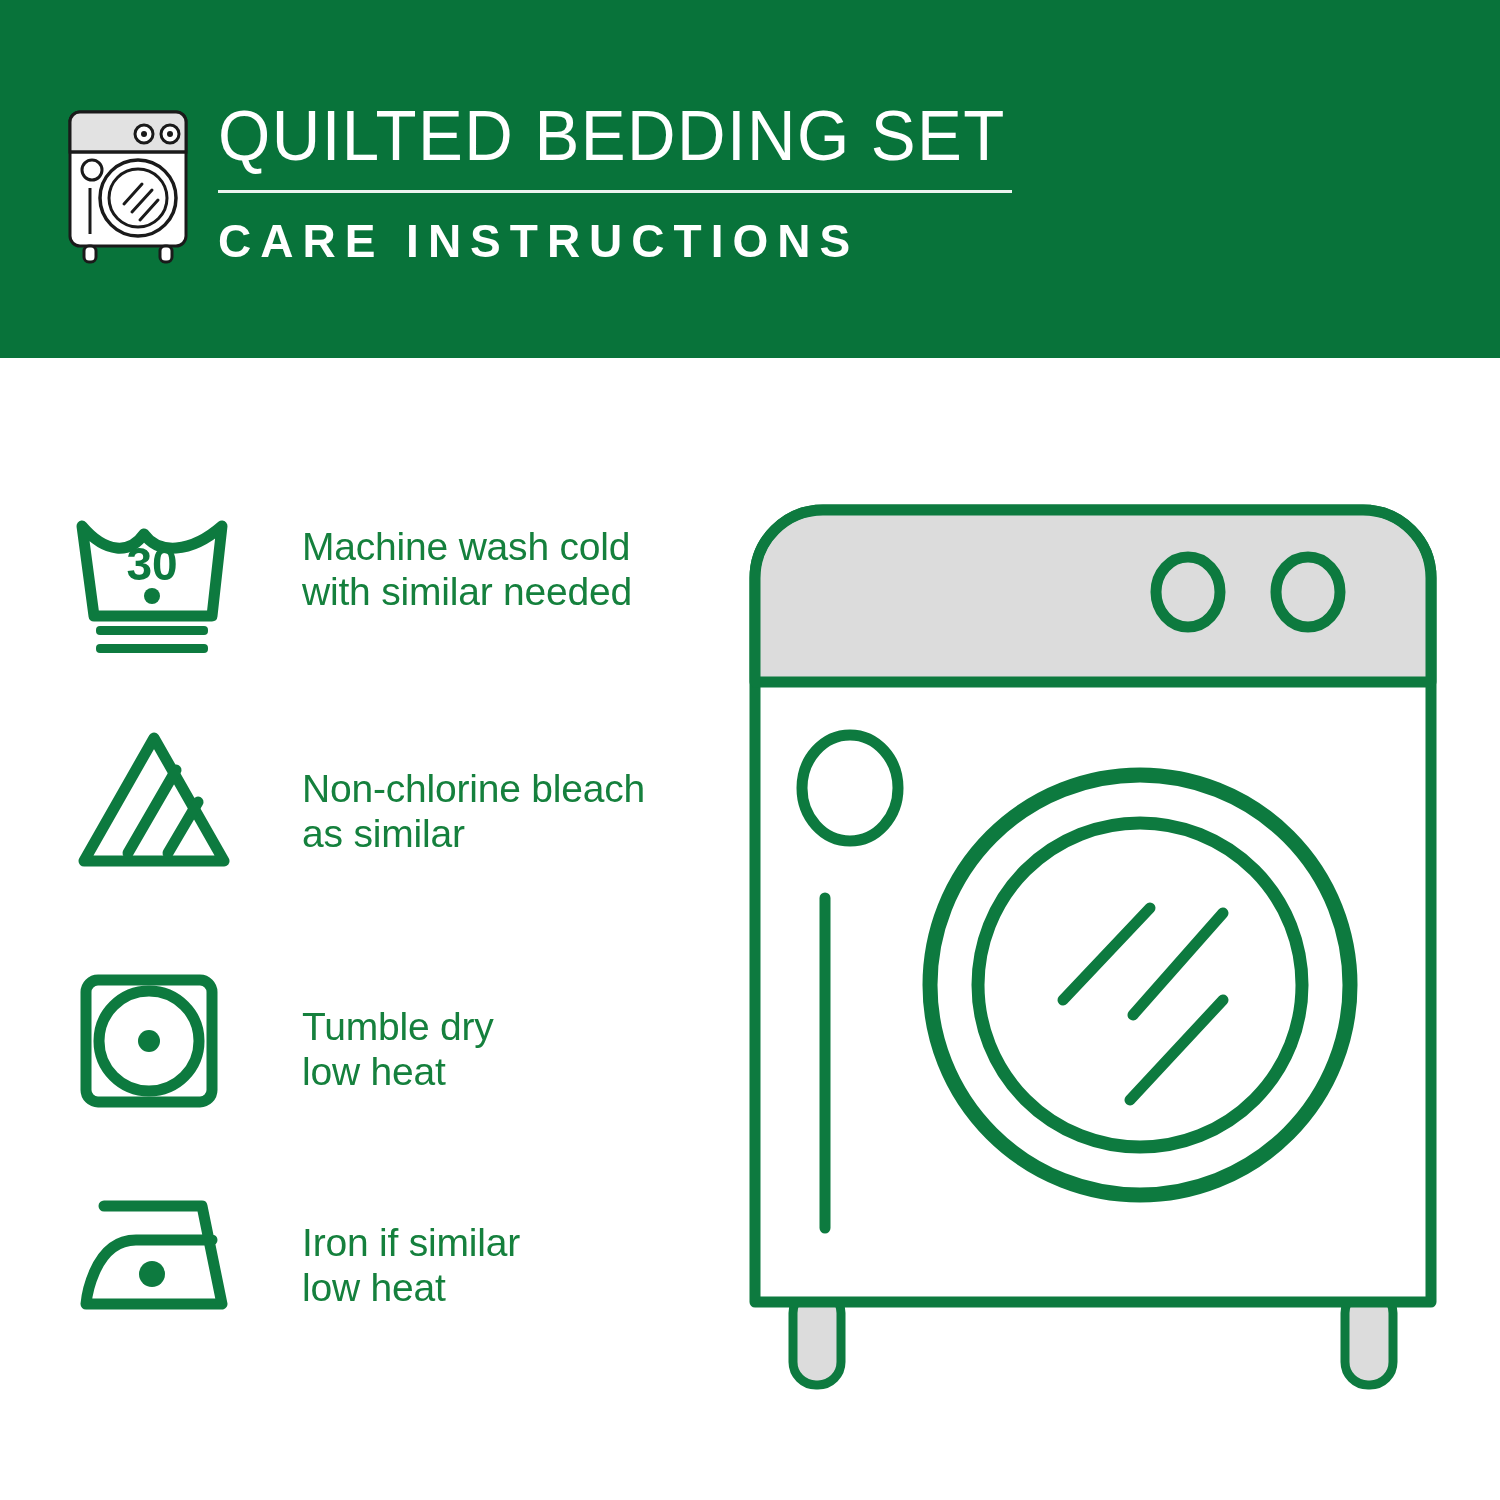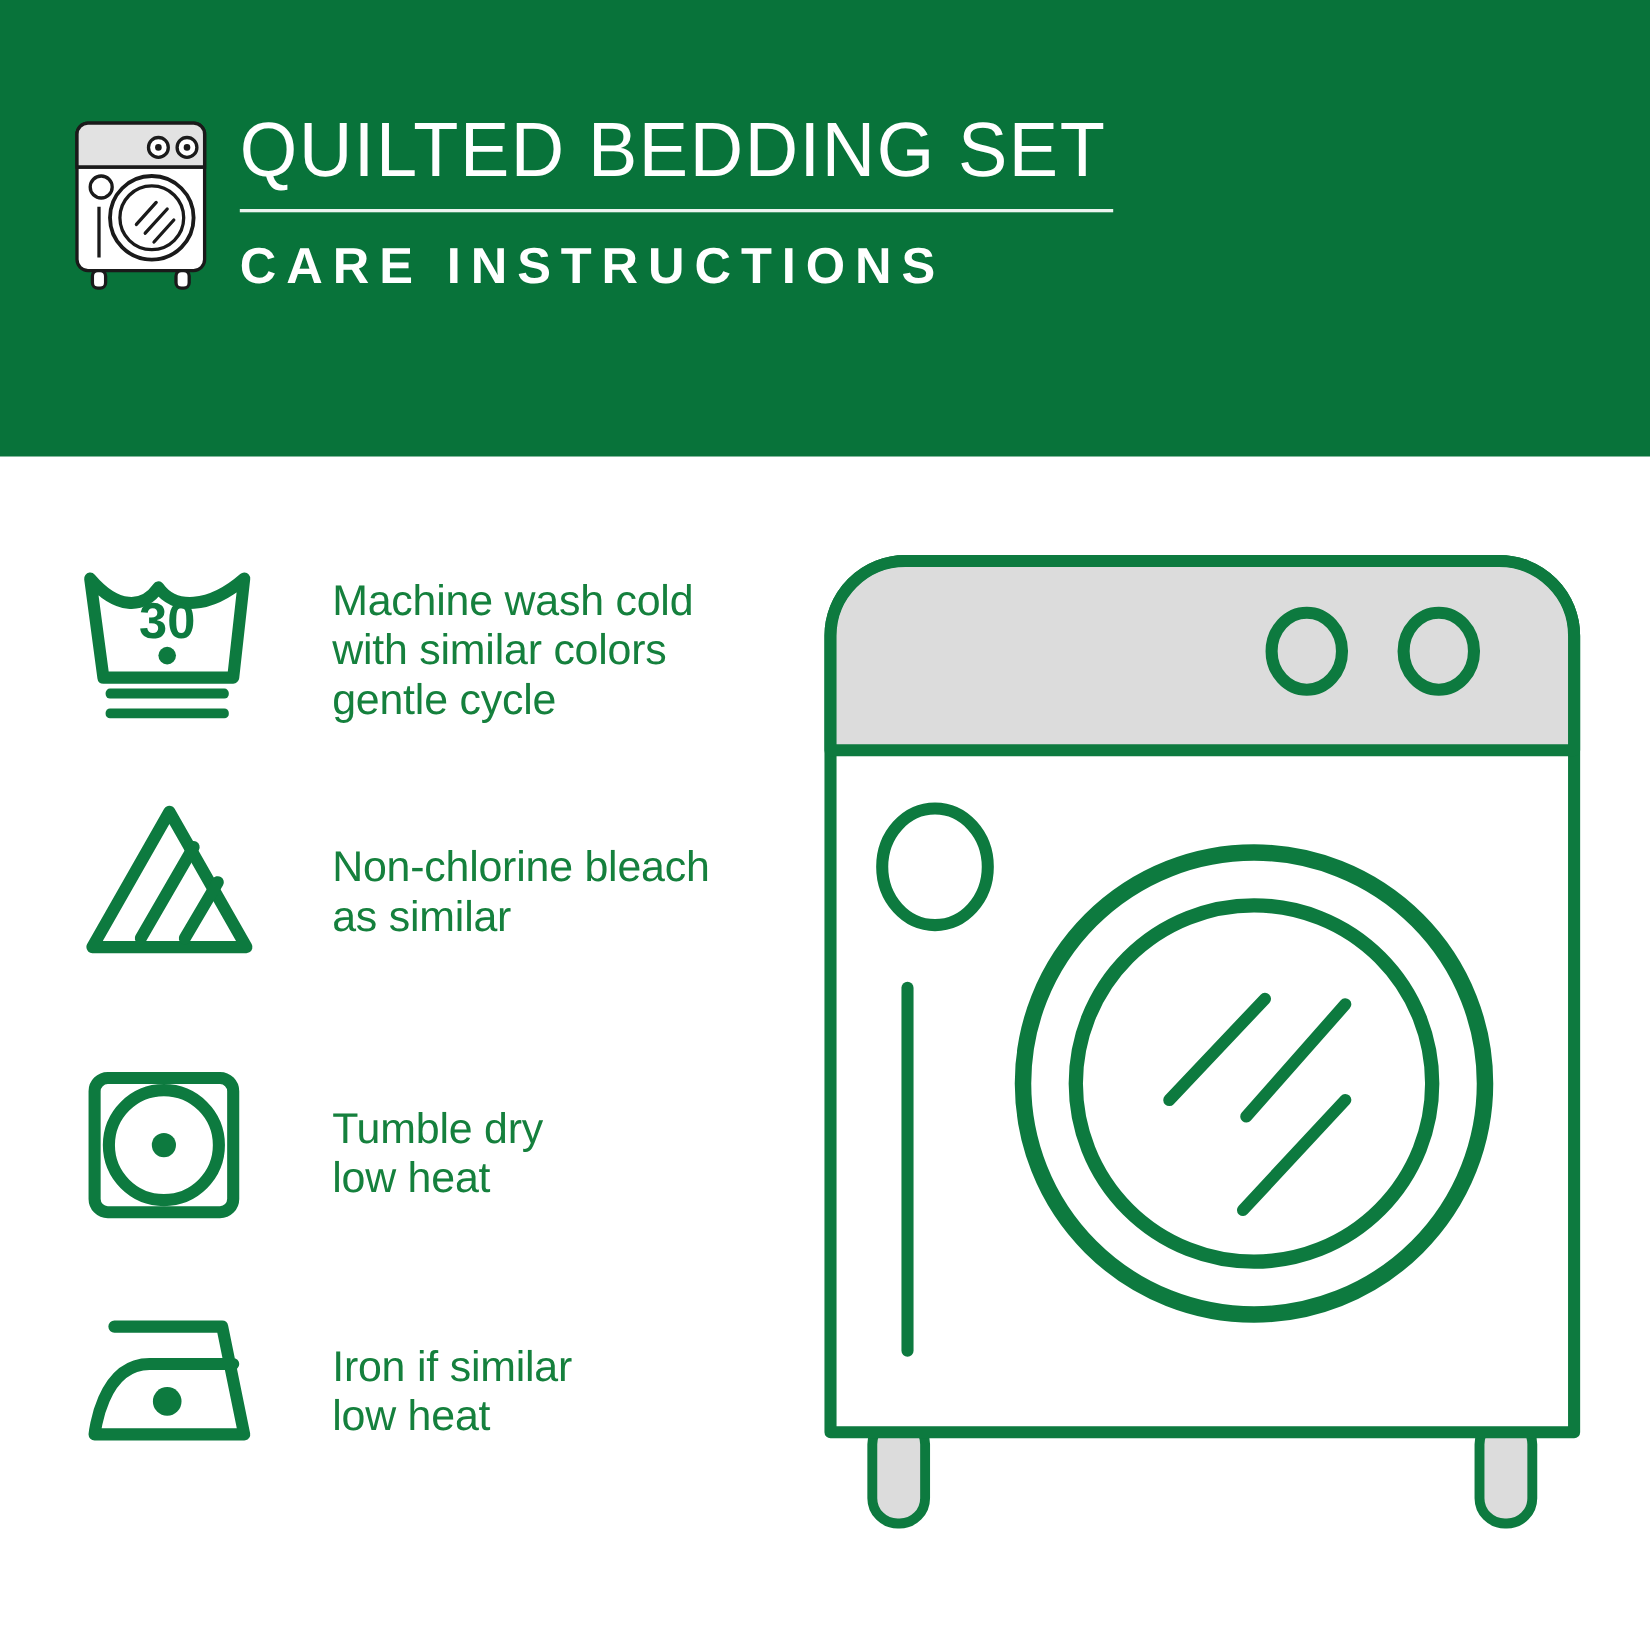--- a/index.html
+++ b/index.html
@@ -12,21 +12,21 @@
   #page {
     position: relative;
     width: 1500px; height: 1500px;
     background: #ffffff;
   }
 
   
   #header {
     position: absolute;
     left: 0; top: 0;
-    width: 1500px; height: 415px;
+    width: 1500px; height: 358px;
     background: #08733a;
   }
   #header-icon {
     position: absolute;
     left: 62px; top: 104px;
     width: 132px; height: 160px;
   }
   #header-text {
     position: absolute;
     left: 218px; top: 98px;
@@ -153,22 +153,21 @@
 
           <rect x="24" y="118" width="112" height="9" rx="4" fill="#0d7a3f"></rect>
           <rect x="24" y="136" width="112" height="9" rx="4" fill="#0d7a3f"></rect>
 
           <text x="80" y="72" text-anchor="middle" font-family="Liberation Sans, sans-serif" font-size="46" font-weight="bold" fill="#0d7a3f">30</text>
           <circle cx="80" cy="88" r="8" fill="#0d7a3f"></circle>
         </svg>
       </div>
       <div class="txt">
         <div>Machine wash cold</div>
-        <div>with similar colors</div>
-        <div>gentle cycle</div>
+        <div>with similar needed</div>
       </div>
     </div>
 
     <div class="care-row" id="row-bleach">
       <div class="sym">
         <svg width="175" height="150" viewBox="0 0 175 150">
           <path d="M82 10 L 152 133 L 12 133 Z" fill="none" stroke="#0d7a3f" stroke-width="11" stroke-linejoin="round"></path>
           <line x1="56" y1="125" x2="104" y2="42" stroke="#0d7a3f" stroke-width="11" stroke-linecap="round"></line>
           <line x1="96" y1="125" x2="126" y2="74" stroke="#0d7a3f" stroke-width="11" stroke-linecap="round"></line>
         </svg>

